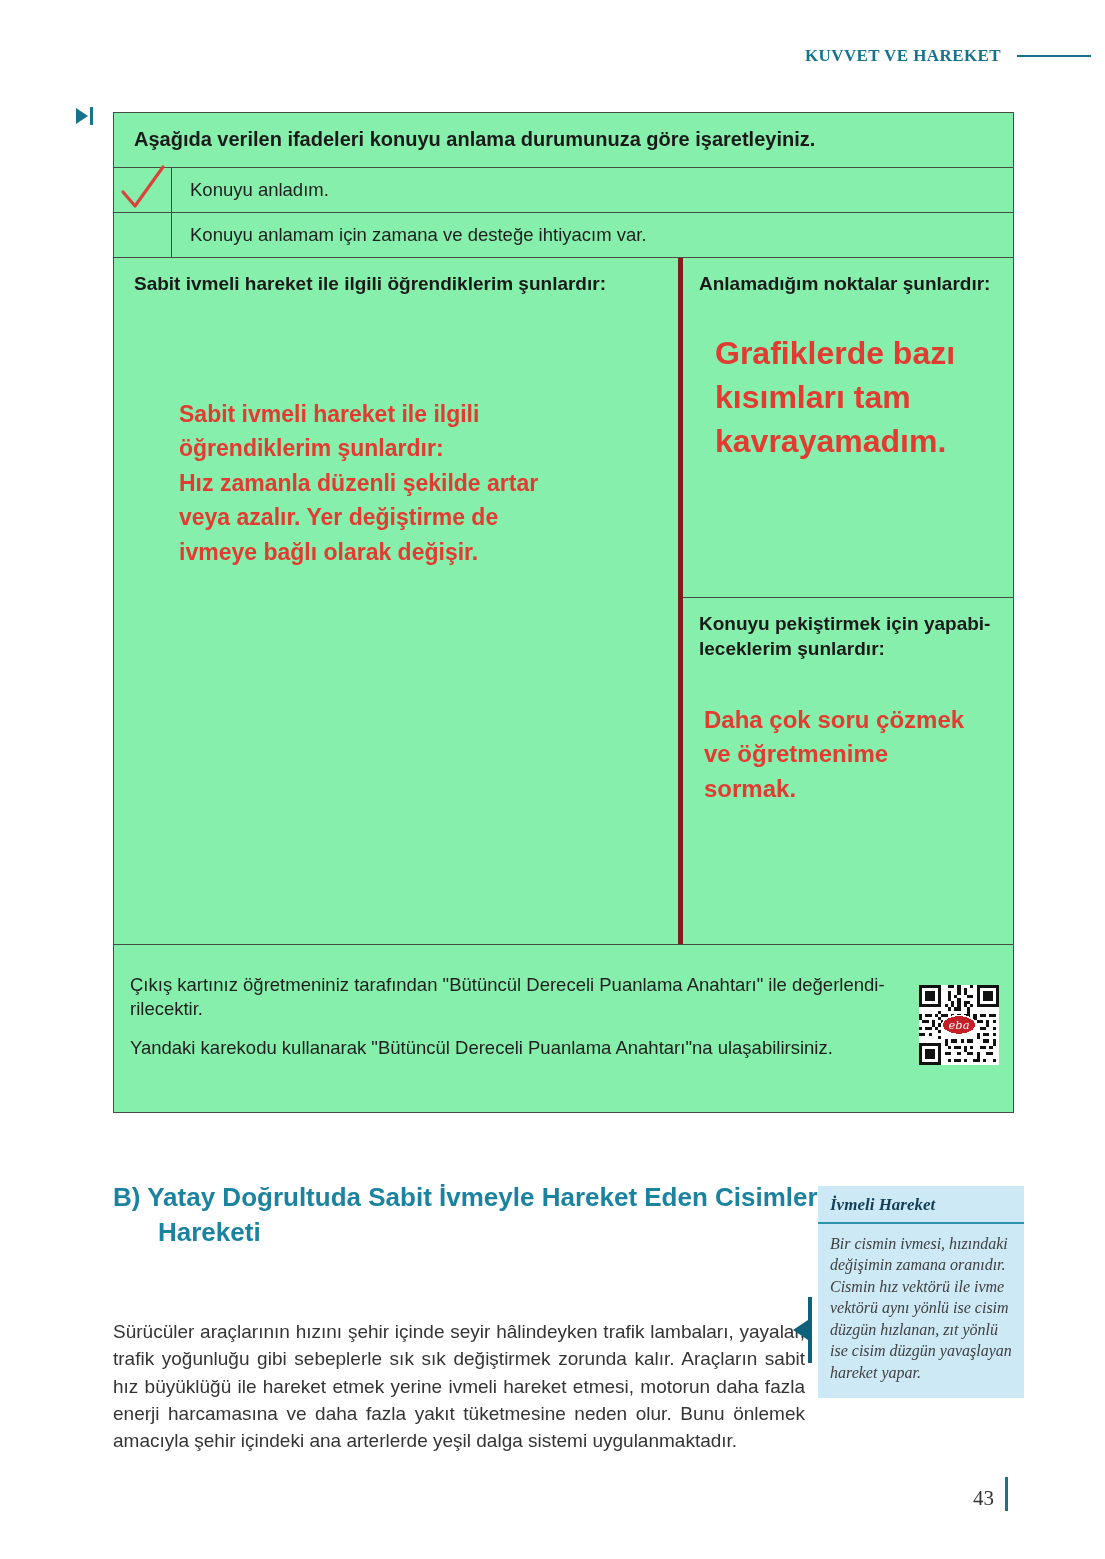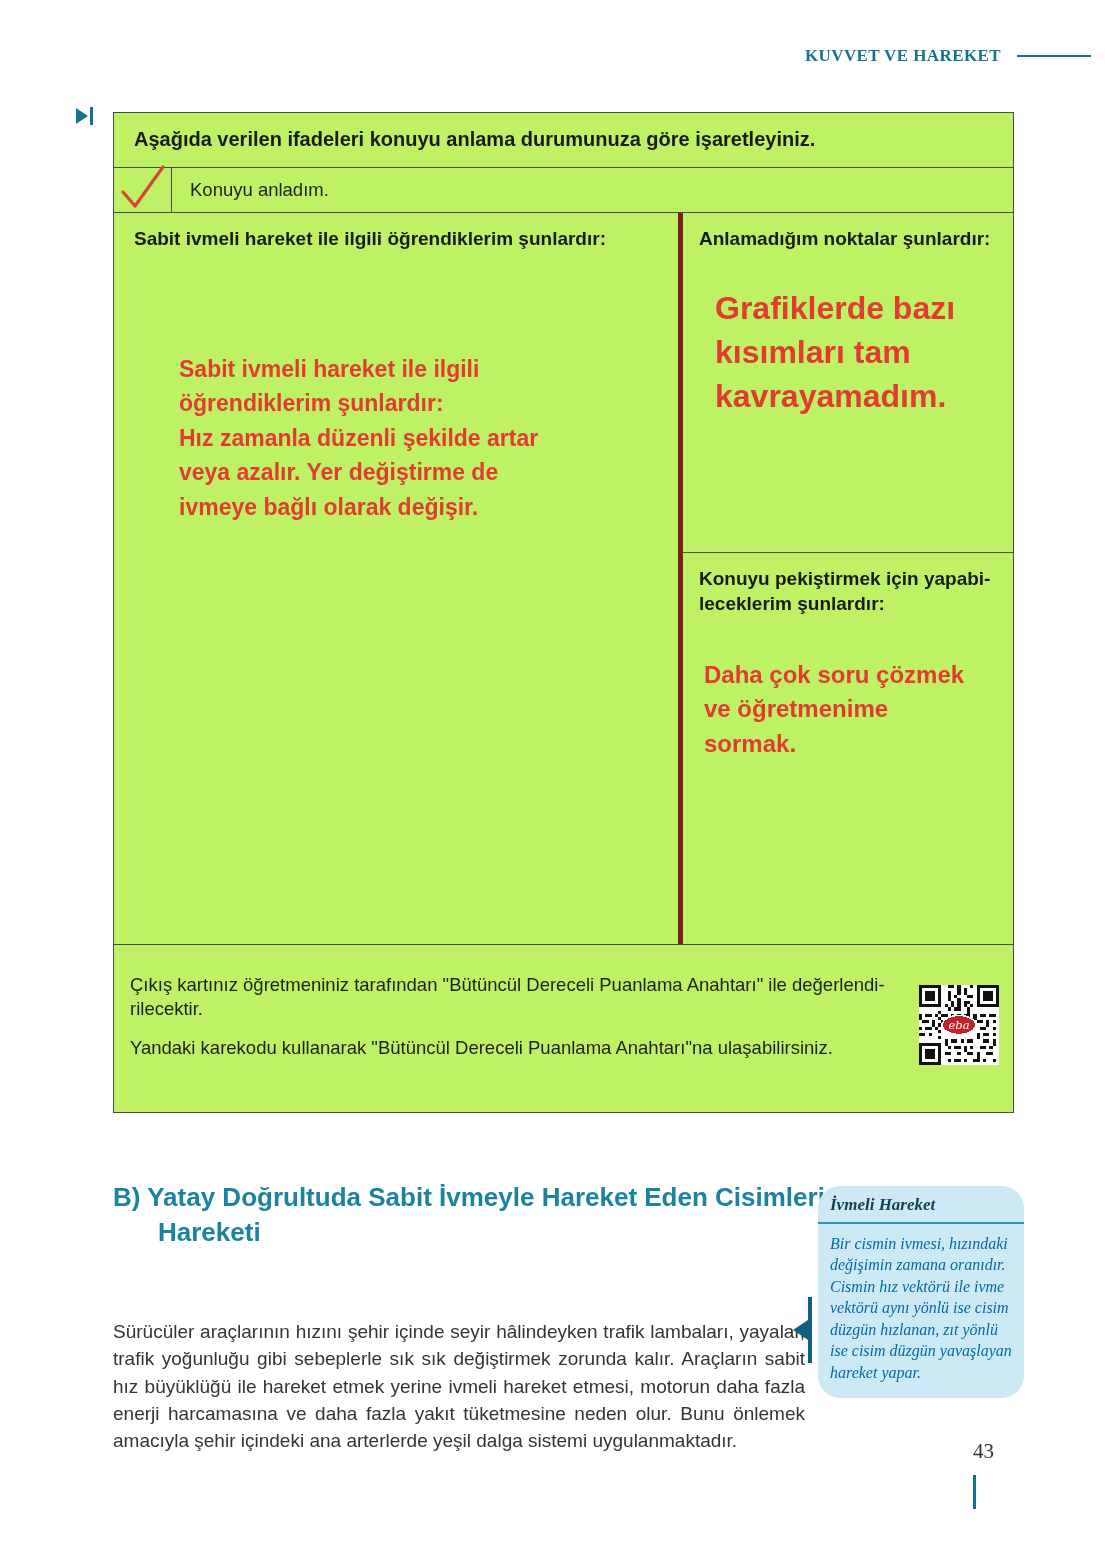--- a/index.html
+++ b/index.html
@@ -14,21 +14,21 @@
   .head-rule{width:74px;height:2px;background:#15738b;}
 
   
   .marker{position:absolute;left:76px;top:107px;display:flex;align-items:center;gap:2px;}
   .tri-right{width:0;height:0;border-left:12px solid #15738b;
         border-top:8px solid transparent;border-bottom:8px solid transparent;}
   .marker-bar{width:3px;height:18px;background:#15738b;}
 
   
   .exit-card{position:absolute;left:113px;top:112px;width:901px;height:1001px;
-        background:#bef264;border:1px solid #4a4a4a;box-sizing:border-box;
+        background:#86efac;border:1px solid #4a4a4a;box-sizing:border-box;
         display:flex;flex-direction:column;}
   .card-title{flex:none;height:55px;box-sizing:border-box;padding:15px 20px 0;
         font-weight:bold;font-size:20px;color:#1a1a1a;border-bottom:1px solid #4a4a4a;}
   .check-row{flex:none;display:flex;align-items:stretch;height:45px;
         border-bottom:1px solid #4a4a4a;box-sizing:border-box;}
   .check-cell{width:57px;flex:none;border-right:1px solid #4a4a4a;position:relative;overflow:visible;}
   .check-label{display:flex;align-items:center;padding:0 18px;font-size:18.5px;color:#1f1f1f;}
   .checkmark-svg{position:absolute;left:6px;top:-5px;overflow:visible;}
 
   .main-area{flex:1;display:flex;min-height:0;}
@@ -59,29 +59,29 @@
         font-size:19px;color:#343434;line-height:1.44;text-align:justify;}
 
   
   .note-pointer{position:absolute;left:793px;top:1297px;display:flex;align-items:center;}
   .np-tri{width:0;height:0;border-right:15px solid #0f617b;
         border-top:10px solid transparent;border-bottom:10px solid transparent;}
   .np-bar{width:4px;height:66px;background:#0f617b;}
 
   
   .margin-note{position:absolute;left:818px;top:1186px;width:206px;background:#cde9f5;
-        box-sizing:border-box;border-radius:22px;}
+        box-sizing:border-box;}
   .note-title{font-family:"Liberation Serif",serif;font-style:italic;font-weight:bold;
         font-size:17px;color:#123f57;padding:9px 12px 7px;border-bottom:2px solid #2f93ad;}
   .note-body{font-family:"Liberation Serif",serif;font-style:italic;font-size:16px;
-        color:#0369a1;line-height:1.34;padding:9px 12px 15px;}
+        color:#404040;line-height:1.34;padding:9px 12px 15px;}
 
   
-  .page-number-wrap{position:absolute;left:973px;top:1439px;display:flex;
-        align-items:flex-start;gap:11px;flex-direction:column;}
+  .page-number-wrap{position:absolute;left:973px;top:1477px;display:flex;
+        align-items:flex-end;gap:11px;}
   .page-number{font-family:"Liberation Serif",serif;font-size:21px;color:#333;}
   .pn-rule{width:3px;height:34px;background:#15738b;}
 </style>
 </head>
 <body>
 
 <div class="page">
 
   <div class="running-head">
     <span class="head-title">KUVVET VE HAREKET</span>
@@ -98,20 +98,24 @@
 
     <div class="check-row">
       <div class="check-cell">
         <svg class="checkmark-svg" width="46" height="50" viewBox="0 0 46 50">
           <polyline points="3,29 15,43 43,4" fill="none" stroke="#d8443c" stroke-width="3.2" stroke-linecap="round" stroke-linejoin="round"></polyline>
         </svg>
       </div>
       <div class="check-label">Konuyu anladım.</div>
     </div>
 
+    <div class="check-row">
+      <div class="check-cell"></div>
+      <div class="check-label">Konuyu anlamam için zamana ve desteğe ihtiyacım var.</div>
+    </div>
 
     <div class="main-area">
       <div class="left-col">
         <div class="col-header">Sabit ivmeli hareket ile ilgili öğrendiklerim şunlardır:</div>
         <div class="hand hand-left">Sabit ivmeli hareket ile ilgili
 öğrendiklerim şunlardır:
 Hız zamanla düzenli şekilde artar
 veya azalır. Yer değiştirme de
 ivmeye bağlı olarak değişir.</div>
       </div>

